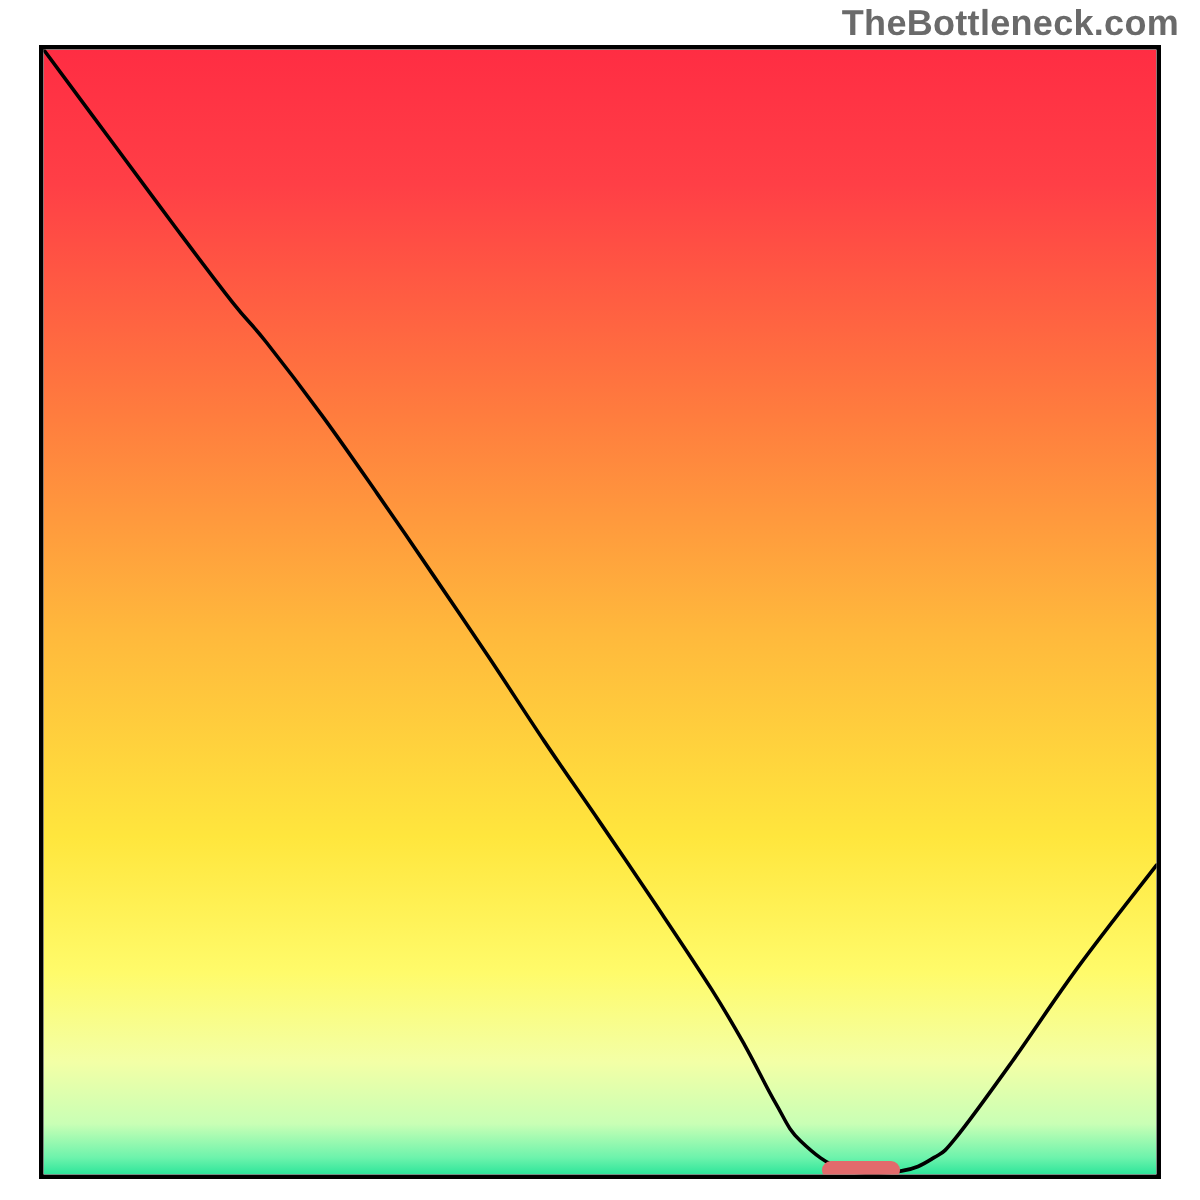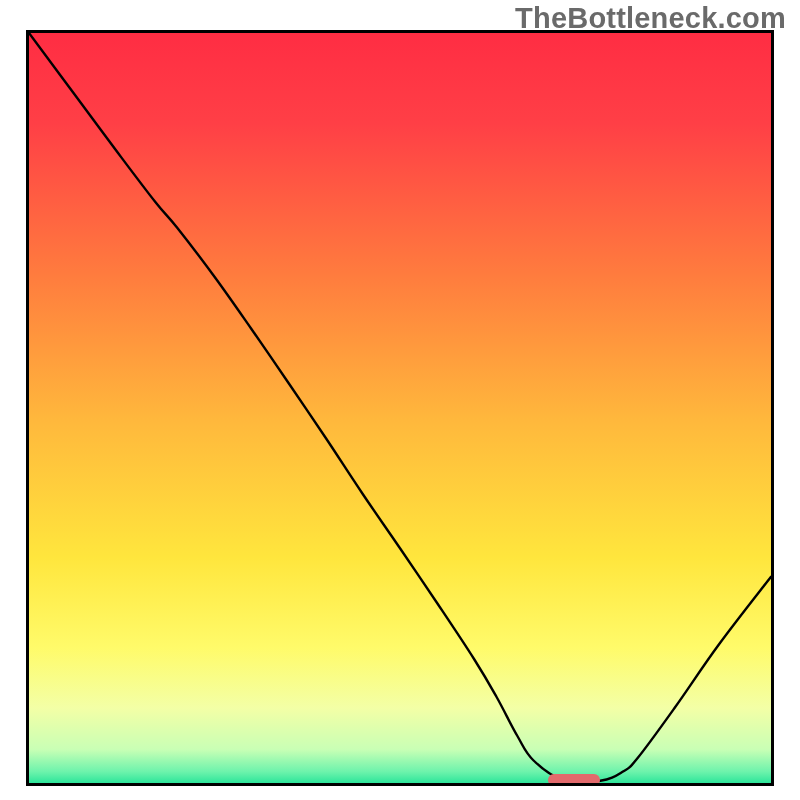--- a/index.html
+++ b/index.html
@@ -14,21 +14,21 @@
   .stage {
     position: relative;
     width: 800px;
     height: 800px;
     background: #ffffff;
   }
   .watermark {
     position: absolute;
     top: 2px;
     right: 14px;
-    font-size: 29px;
+    font-size: 24px;
     font-weight: 600;
     color: #6a6a6a;
     letter-spacing: 0.2px;
   }
   .plot-outer {
     position: absolute;
     left: 26px;
     top: 30px;
     width: 748px;
     height: 756px;

